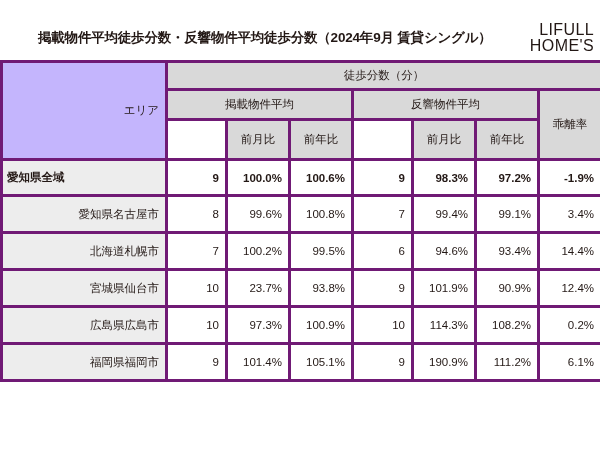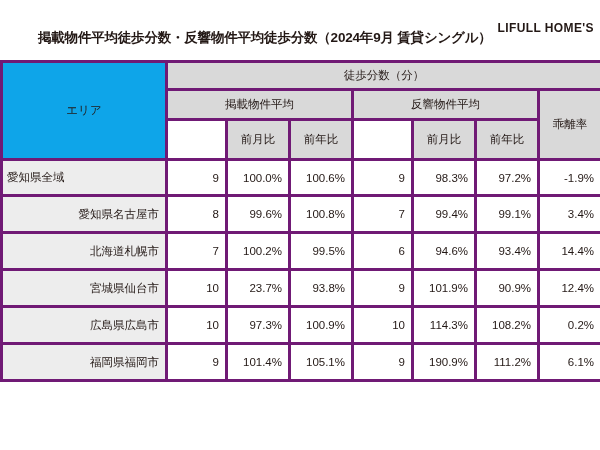--- a/index.html
+++ b/index.html
@@ -40,22 +40,22 @@
   }
   .logo {
     position: absolute;
     right: 6px;
     top: 22px;
     width: 120px;
     text-align: right;
     line-height: 1;
   }
   .logo .lifull {
-    font-size: 12px;
-    font-weight: bold;
+    font-size: 16px;
+    font-weight: normal;
     letter-spacing: 0.4px;
     color: #231815;
     display: block;
   }
   .logo .press {
     display: block;
     font-size: 23px;
     font-weight: bold;
     letter-spacing: 1px;
     color: #e8380d;
@@ -78,22 +78,22 @@
     padding: 0 6px;
     box-sizing: border-box;
     vertical-align: middle;
   }
   .hdr {
     background: #d9d9d9;
     text-align: center;
     font-size: 11.5px;
   }
   .hdr-left {
-    background: #0ea5e9;
-    text-align: center;
+    background: #c4b5fd;
+    text-align: right;
     padding-left: 6px;
   }
   .blank {
     border: none !important;
     background: #ffffff;
   }
   .rowlabel {
     background: #ededed;
     text-align: right;
     padding-right: 8px;
@@ -106,21 +106,21 @@
   }
   .num {
     text-align: right;
     padding-right: 7px;
     font-size: 11.5px;
   }
   tr.hrow1 td { height: 28px; }
   tr.hrow2 td { height: 30px; margin-top: 44px; }
   tr.hrow3 td { height: 40px; }
   tr.drow td { height: 37px; }
-  tr.drow0 td { height: 36px; }
+  tr.drow0 td { height: 36px; font-weight: bold; }
 </style>
 </head>
 <body>
 
 <div id="page">
 
   <div class="header">
     <div class="title">掲載物件平均徒歩分数・反響物件平均徒歩分数（2024年9月 賃貸シングル）</div>
     <div class="logo">
       <span class="lifull">LIFULL HOME'S</span>

